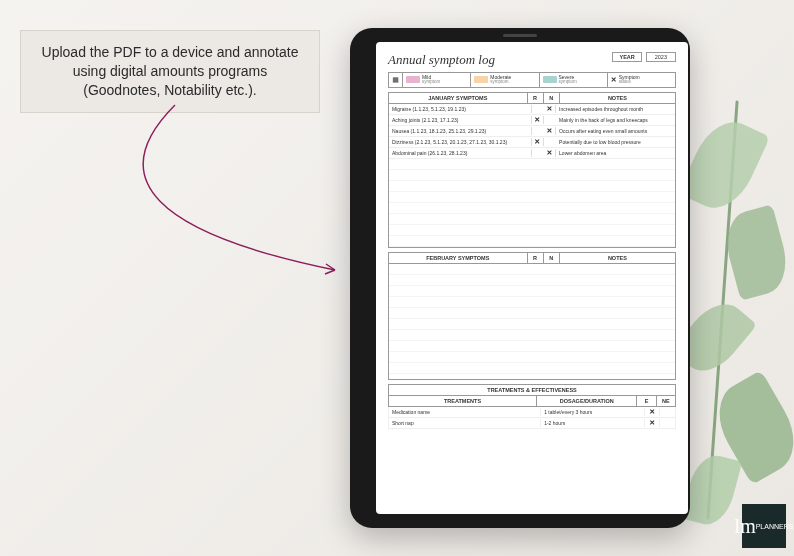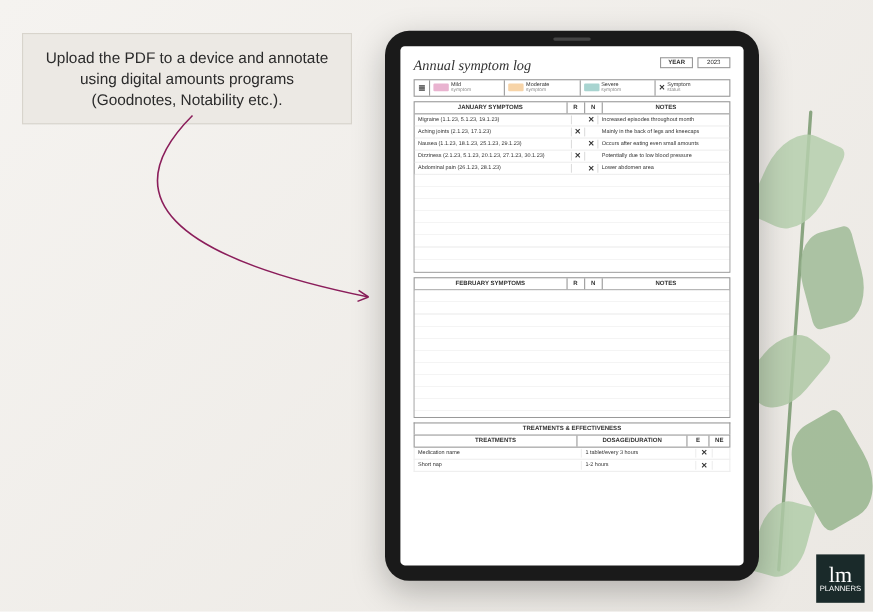--- a/index.html
+++ b/index.html
@@ -33,21 +33,21 @@
     width: 340px; height: 500px; background: #1a1a1a;
     border-radius: 22px; padding: 14px;
     box-shadow: 0 10px 30px rgba(0,0,0,.25);
   }
   .tablet::before {
     content:''; position:absolute; top:6px; left:50%; transform:translateX(-50%);
     width:34px; height:3px; background:#444; border-radius:2px;
   }
   .screen {
     width:100%; height:100%; background:#fff; border-radius:4px;
-    padding: 10px 12px; font-size: 5.5px; color:#333; overflow:hidden;
+    padding: 10px 12px; font-size: 5.5px; color:#333; overflow:hidden;margin-left:12px;
   }
   .page-title { font-family: "Brush Script MT", cursive; font-size: 13px; font-style:italic; display:inline-block; }
   .year-box { float:right; display:flex; gap:4px; align-items:center; }
   .year-box .lbl { border:1px solid #999; padding:1px 6px; font-size:5.5px; font-weight:bold; }
   .year-box .val { border:1px solid #999; padding:1px 8px; font-size:5.5px; }
 
   .legend { margin-top:4px; border:1px solid #999; display:flex; align-items:stretch; }
   .legend .icon { width:14px; display:flex; align-items:center; justify-content:center; border-right:1px solid #999; font-size:7px;}
   .legend .item { flex:1; display:flex; align-items:center; gap:2px; padding:2px 3px; border-right:1px solid #999; }
   .legend .item:last-child { border-right:none; }
@@ -77,21 +77,21 @@
   .te-head .t2{flex:4; padding:2px; text-align:center; border-right:1px solid #999;}
   .te-head .t3{flex:.6; padding:2px; text-align:center; border-right:1px solid #999;}
   .te-head .t4{flex:.6; padding:2px; text-align:center;}
   .te-row{display:flex; border:1px solid #eee; border-top:none; min-height:11px; align-items:center;}
   .te-row .t1{flex:6; padding:1px 3px; font-size:5px; border-right:1px solid #eee;}
   .te-row .t2{flex:4; padding:1px 3px; font-size:5px; border-right:1px solid #eee;}
   .te-row .t3{flex:.6; text-align:center; font-size:7px; font-weight:bold; border-right:1px solid #eee;}
   .te-row .t4{flex:.6; text-align:center; font-size:7px; font-weight:bold;}
 
   
-  .brand { position:absolute; right:8px; bottom:8px; width:44px; height:44px; background:#1a2a2a; color:#fff; display:flex; flex-direction:column; align-items:center; justify-content:center; font-size:7px;}
+  .brand { position:absolute; right:8px; bottom:8px; width:44px; height:44px; background:#1a2a2a; color:#fff; display:flex; align-items:center; justify-content:center; font-size:7px;}
   .brand .lg{font-family:"Brush Script MT",cursive; font-size:20px; line-height:.9;}
 </style>
 </head>
 <body>
 
 <div class="stem"></div>
 <div class="leaf l1"></div>
 <div class="leaf l2"></div>
 <div class="leaf l3"></div>
 <div class="leaf l4"></div>

